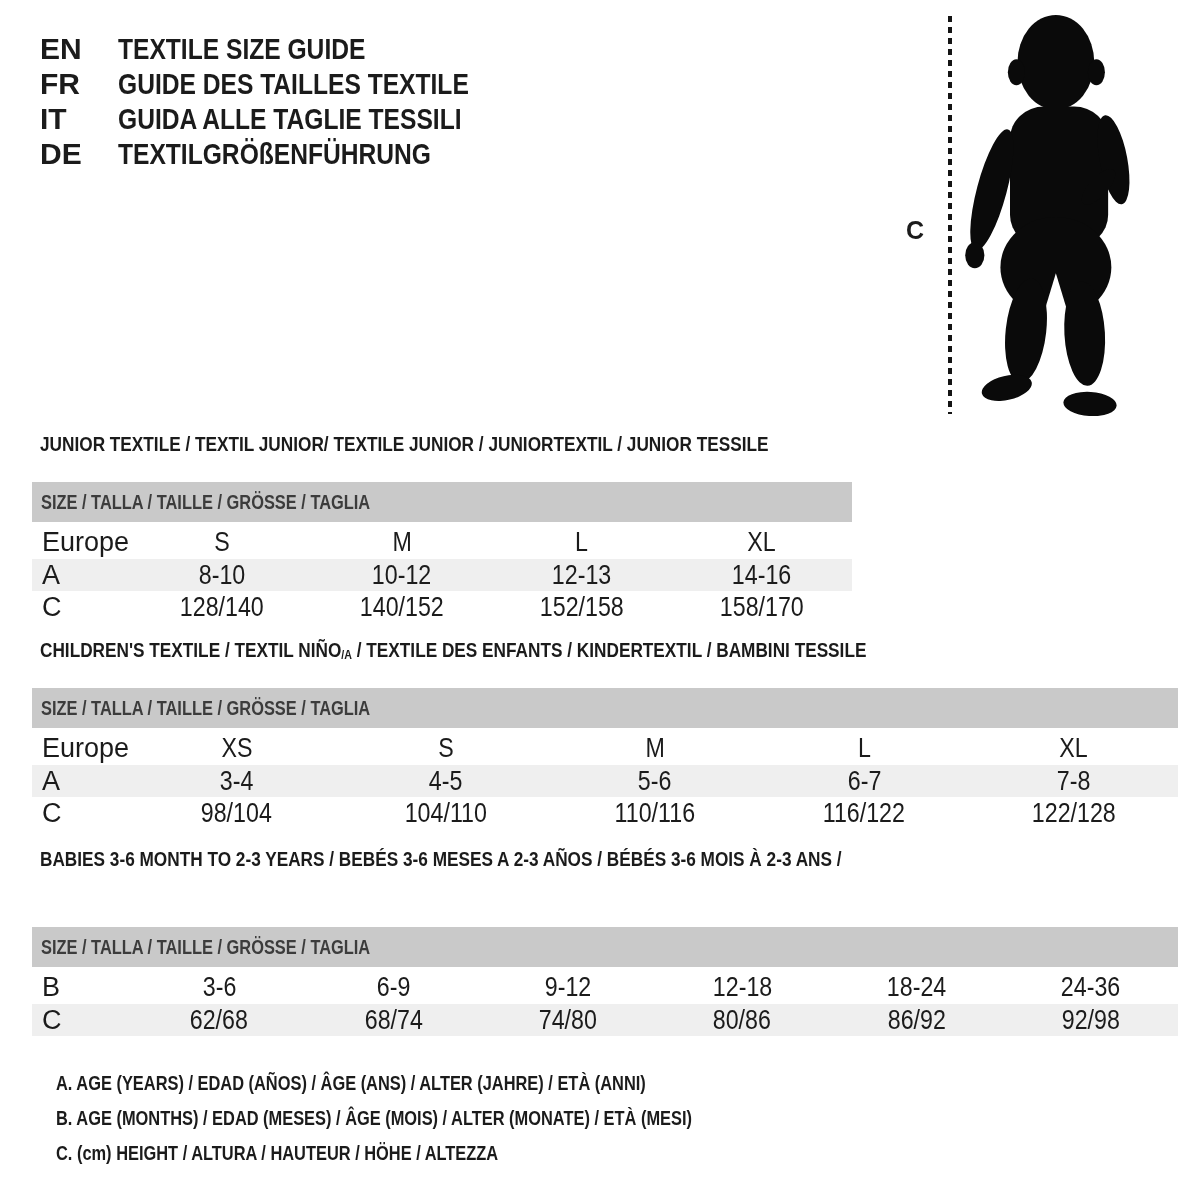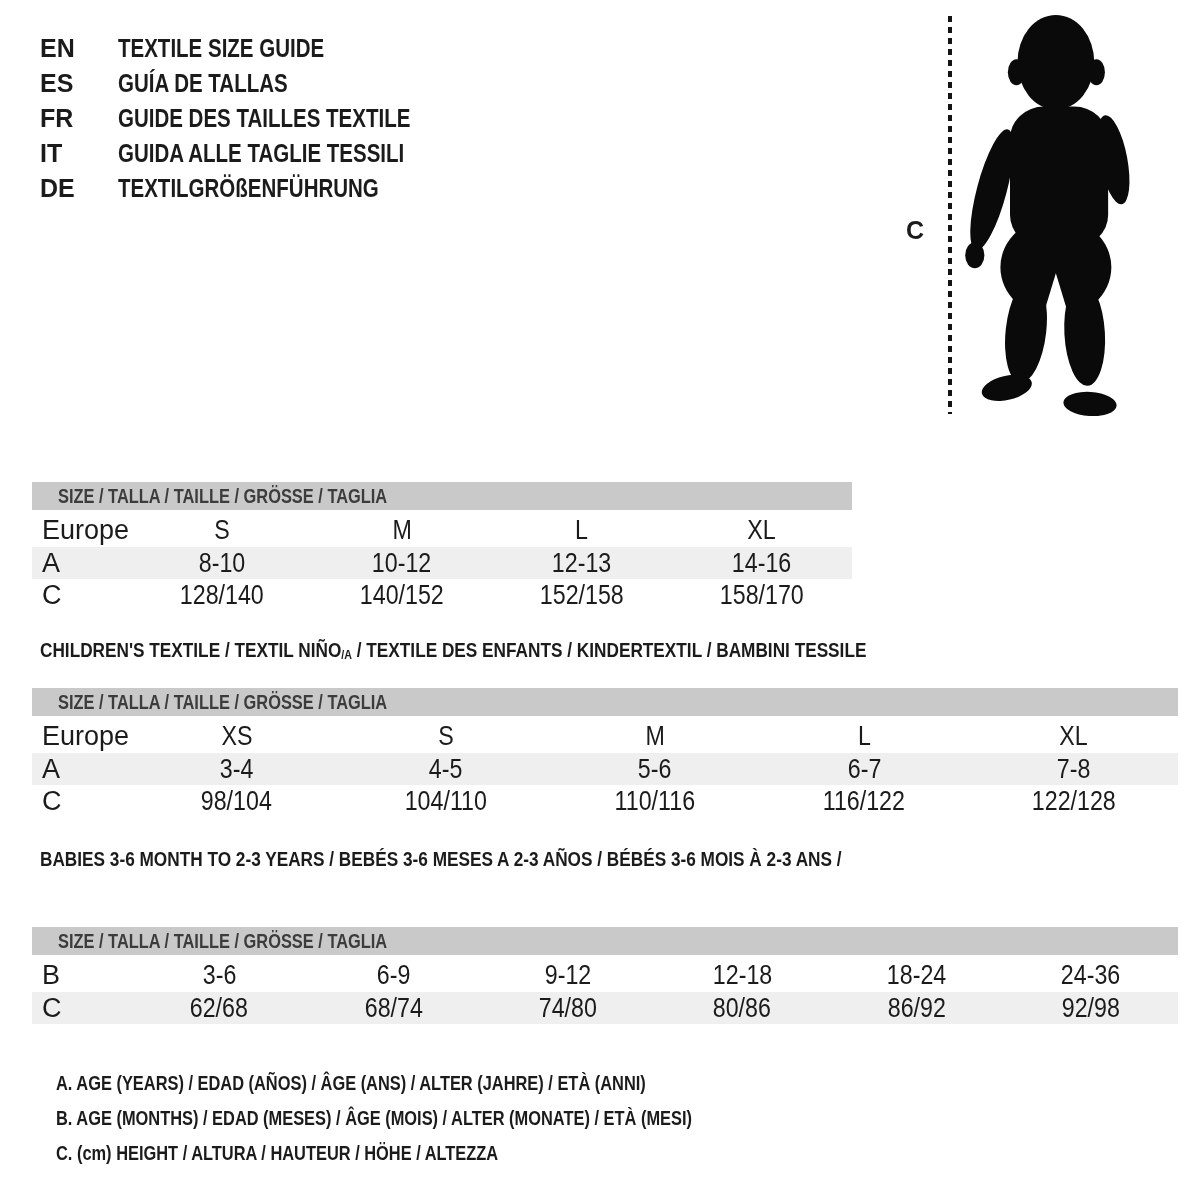--- a/index.html
+++ b/index.html
@@ -7,41 +7,41 @@
     position:relative; width:1200px; height:1200px;
     background:#ffffff; overflow:hidden;
     font-family:"Liberation Sans", sans-serif;
     color:#1b1b1b;
   }
   .cond-l { display:inline-block; transform:scaleX(0.82); transform-origin:0 50%; white-space:nowrap; }
   .cond-c { display:inline-block; transform:scaleX(0.86); transform-origin:50% 50%; white-space:nowrap; }
 
   
   .lang-list { position:absolute; left:40px; top:31px; }
-  .lang-row { display:flex; height:35px; align-items:center; font-weight:bold; font-size:25px; }
+  .lang-row { display:flex; height:35px; align-items:center; font-weight:bold; font-size:30px; }
   .lang-code { width:78px; }
 
   
   .measure-line {
     position:absolute; left:948px; top:16px; width:4px; height:398px;
     background:repeating-linear-gradient(to bottom, #141414 0 6px, transparent 6px 11px);
   }
   .measure-label { position:absolute; left:906px; top:216px; font-size:25px; font-weight:bold; }
   .toddler { position:absolute; left:962px; top:14px; }
 
   
   .sec-title { position:absolute; left:40px; margin:0; font-size:21px; font-weight:bold; }
   .sec-title .line { display:block; line-height:33px; }
   .subscript { font-size:13px; position:relative; top:2px; }
 
   
   .tbl { position:absolute; left:32px; }
   .tbl-head {
-    height:28px; background:#c9c9c9; display:flex; align-items:center;
-    padding-left:26px; font-size:20px; font-weight:bold; color:#3c3c3c;
+    height:40px; background:#c9c9c9; display:flex; align-items:center;
+    padding-left:9px; font-size:20px; font-weight:bold; color:#3c3c3c;
     margin-bottom:4px;
     text-align:right;
   }
   .row { display:flex; align-items:center; height:32px; font-size:27px; }
   .row.stripe { background:#efefef; }
   .row .lbl { width:100px; padding-left:10px; box-sizing:border-box; text-align:left; }
   .row .cell { flex:1; text-align:center; }
 
   
   .legend { position:absolute; left:40px; top:1066px; font-size:20px; font-weight:bold; }
@@ -49,24 +49,20 @@
 </style>
 </head>
 <body>
 
 <div class="canvas">
 
   <div class="lang-list">
     <div class="lang-row">
       <span class="lang-code">EN</span>
       <span class="cond-l">TEXTILE SIZE GUIDE</span>
-    </div>
-    <div class="lang-row">
-      <span class="lang-code">ES</span>
-      <span class="cond-l">GUÍA DE TALLAS</span>
     </div>
     <div class="lang-row">
       <span class="lang-code">FR</span>
       <span class="cond-l">GUIDE DES TAILLES TEXTILE</span>
     </div>
     <div class="lang-row">
       <span class="lang-code">IT</span>
       <span class="cond-l">GUIDA ALLE TAGLIE TESSILI</span>
     </div>
     <div class="lang-row">
@@ -91,20 +87,23 @@
     </g>
     <path d="M 88 258 L 72 314 L 104 314 Z" fill="#ffffff"></path>
     <g fill="#0a0a0a">
       <ellipse cx="60" cy="315" rx="19" ry="52" transform="rotate(6 60 315)"></ellipse>
       <ellipse cx="115" cy="318" rx="19" ry="52" transform="rotate(-3 115 318)"></ellipse>
       <ellipse cx="42" cy="372" rx="24" ry="12" transform="rotate(-14 42 372)"></ellipse>
       <ellipse cx="120" cy="388" rx="25" ry="12" transform="rotate(4 120 388)"></ellipse>
     </g>
   </svg>
 
+  <h2 class="sec-title" style="top:432px">
+    <span class="cond-l">JUNIOR TEXTILE / TEXTIL JUNIOR/ TEXTILE JUNIOR / JUNIORTEXTIL / JUNIOR TESSILE</span>
+  </h2>
   <div class="tbl" style="top:482px; width:820px">
     <div class="tbl-head">
       <span class="cond-l">SIZE / TALLA / TAILLE / GRÖSSE / TAGLIA</span>
     </div>
     <div class="row" style="height:33px">
       <span class="lbl">Europe</span>
       <span class="cell"><span class="cond-c">S</span></span>
       <span class="cell"><span class="cond-c">M</span></span>
       <span class="cell"><span class="cond-c">L</span></span>
       <span class="cell"><span class="cond-c">XL</span></span>

